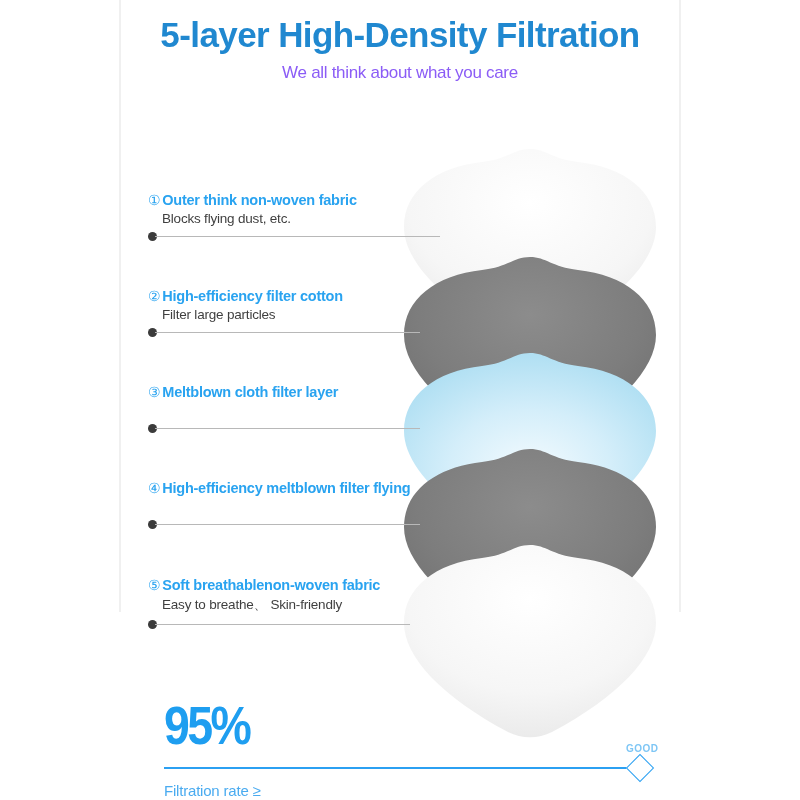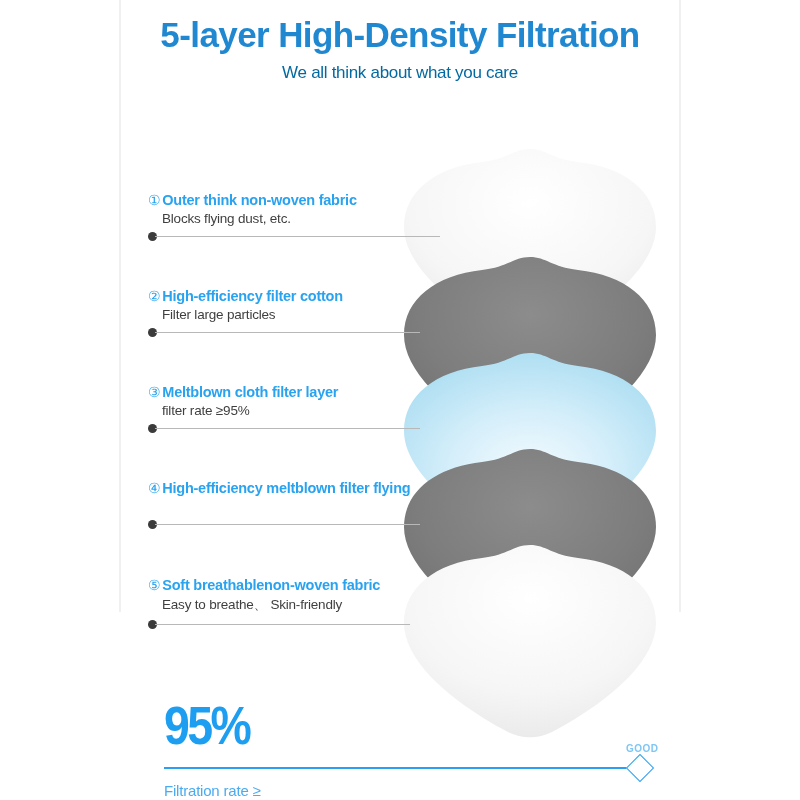--- a/index.html
+++ b/index.html
@@ -24,21 +24,21 @@
 
   
   .header { position:absolute; left:0; right:0; top:14px; text-align:center; }
   .title {
     font-size:35px; font-weight:bold; color:#2088d0;
     letter-spacing:-0.6px; white-space:nowrap;
     line-height:1.2;
   }
   .subtitle {
     margin-top:7px;
-    font-size:17px; color:#0369a1; letter-spacing:-0.3px;
+    font-size:17px; color:#8b5cf6; letter-spacing:-0.3px;
   }
 
   
   .stack { position:absolute; left:396px; top:143px; width:268px; height:530px; }
   .layer { position:absolute; left:0; width:268px; height:200px; }
   .layer svg { display:block; width:268px; height:200px; }
 
   
   .callout { position:absolute; left:148px; width:420px; }
   .c-title {
@@ -189,21 +189,20 @@
   </div>
   <div class="leader" style="top:327px; width:272px;">
     <span class="dot"></span>
     <span class="line" style="width:265px;"></span>
   </div>
 
   <div class="callout" style="top:384px;">
     <div class="c-title">
       <span class="num">③</span><span>Meltblown cloth filter layer</span>
     </div>
-    <div class="c-desc">filter rate ≥95%</div>
   </div>
   <div class="leader" style="top:423px; width:272px;">
     <span class="dot"></span>
     <span class="line" style="width:265px;"></span>
   </div>
 
   <div class="callout" style="top:480px;">
     <div class="c-title">
       <span class="num">④</span><span>High-efficiency meltblown filter flying</span>
     </div>

